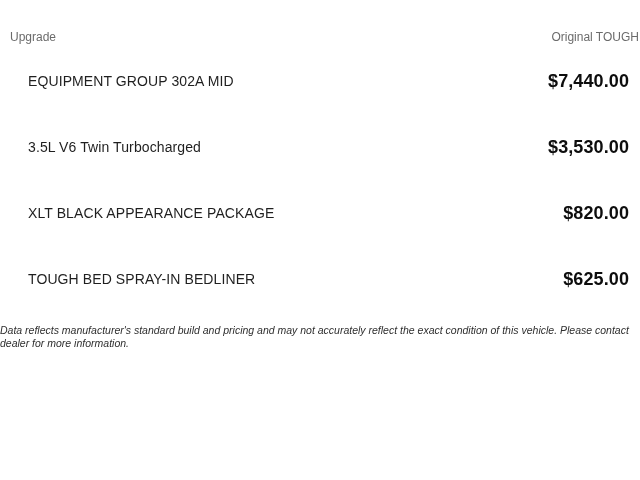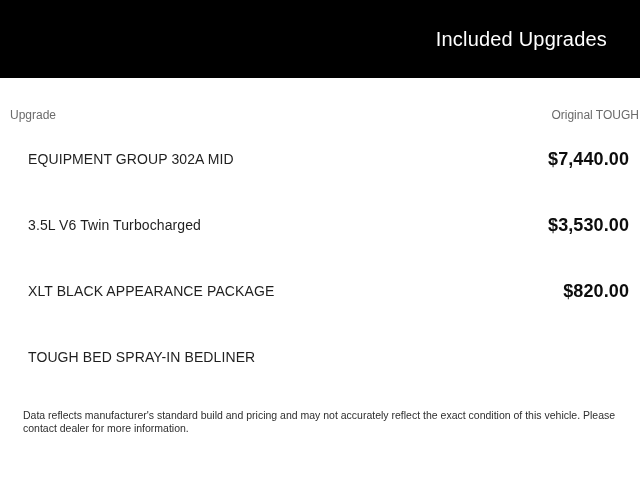--- a/index.html
+++ b/index.html
@@ -65,35 +65,33 @@
     font-weight: 400;
     letter-spacing: 0.1px;
   }
   .row-price {
     font-size: 18px;
     color: #0d0d0d;
     font-weight: 700;
     letter-spacing: 0.1px;
   }
   .disclaimer {
-    margin-top: 19px;
-    padding: 0 23px;
+    margin-top: 12px;
+    padding: 0 0;
     font-size: 10.5px;
+    font-style: italic;
     color: #2e2e2e;
     line-height: 13px;
   }
 </style>
 </head>
 <body>
 
 <div class="page">
 
-  <div class="header">
-    <div class="header-title">Included Upgrades</div>
-  </div>
 
   <div class="col-headers">
     <div class="col-header">Upgrade</div>
     <div class="col-header">Original TOUGH</div>
   </div>
 
   <div class="rows">
 
     <div class="row">
       <div class="row-name">EQUIPMENT GROUP 302A MID</div>
@@ -105,20 +103,21 @@
       <div class="row-price">$3,530.00</div>
     </div>
 
     <div class="row">
       <div class="row-name">XLT BLACK APPEARANCE PACKAGE</div>
       <div class="row-price">$820.00</div>
     </div>
 
     <div class="row">
       <div class="row-name">TOUGH BED SPRAY-IN BEDLINER</div>
+      <div class="row-price">$625.00</div>
     </div>
 
 
   </div>
 
   <div class="disclaimer">Data reflects manufacturer's standard build and pricing and may not accurately reflect the exact condition of this vehicle. Please contact dealer for more information.</div>
 
 </div>
 
 </body></html>

